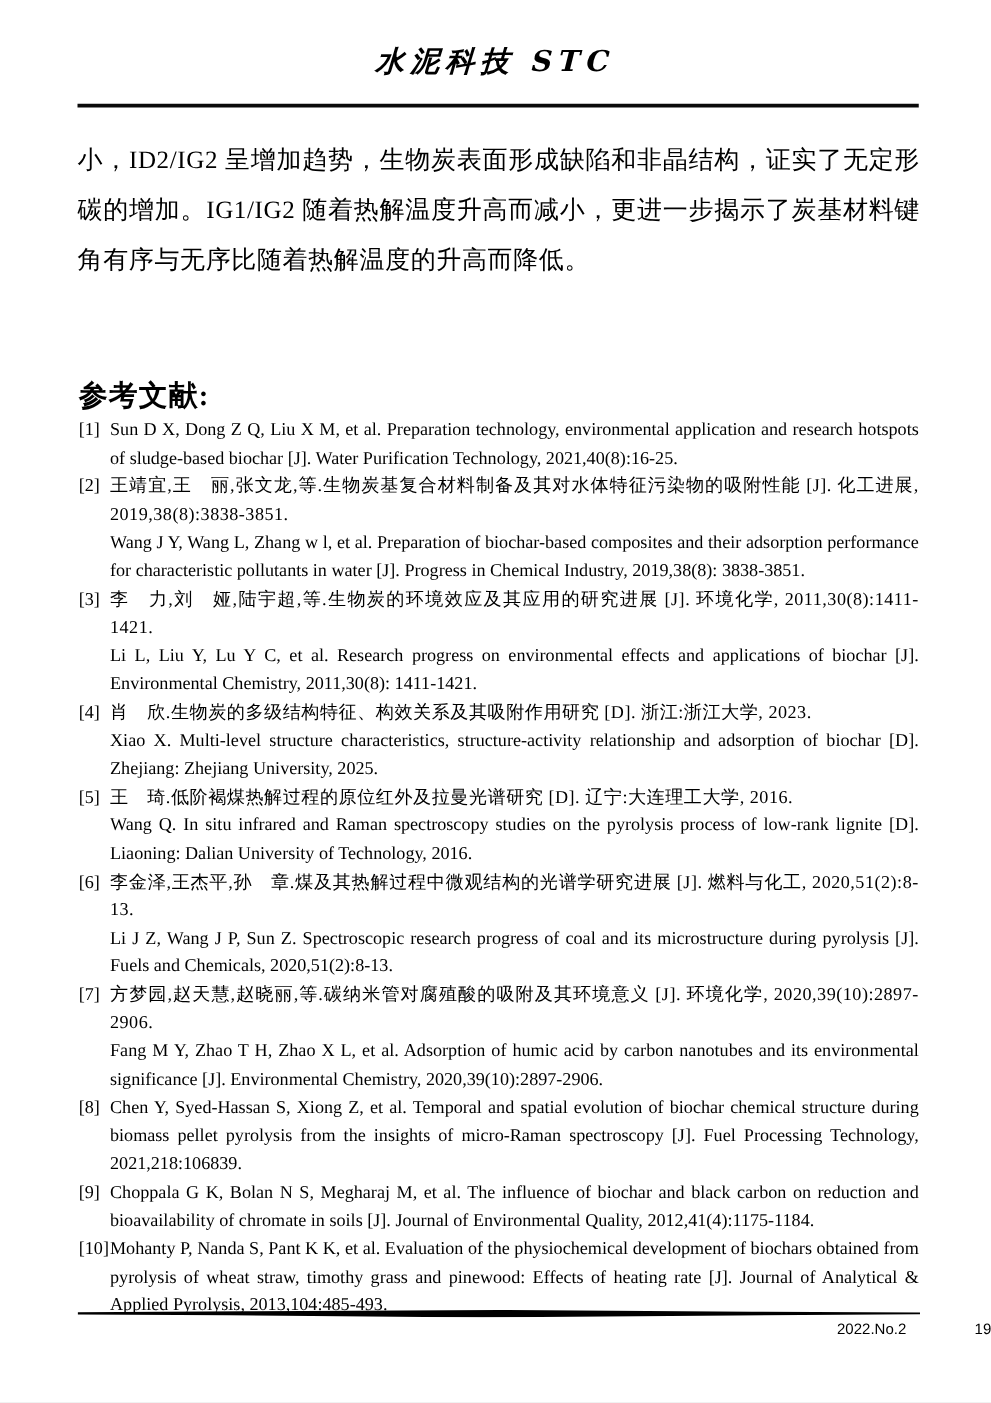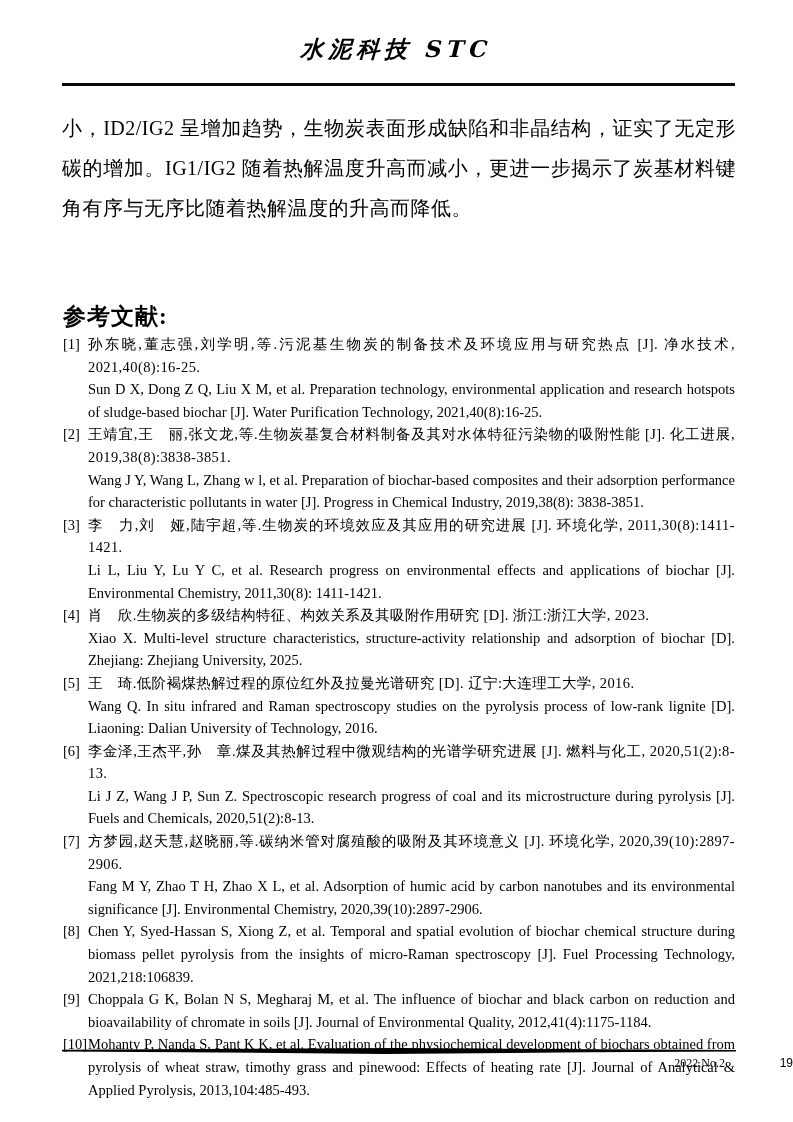--- a/index.html
+++ b/index.html
@@ -93,41 +93,40 @@
     left: 0;
     width: 100%;
     text-align: right;
     font-family: "Liberation Sans", sans-serif;
     font-size: 12px;
   }
   .footer-issue {
     position: absolute;
     top: 1056px;
     right: 68px;
-    font-family: Liberation Serif, serif;
+    font-family: Liberation Sans, sans-serif;
     font-size: 12px;
   }
 </style>
 </head>
 <body>
 
 <div class="page">
 
   <div class="journal-title">水泥科技 STC</div>
 
   <div class="header-rule"></div>
 
   <div class="body-paragraph">小，ID2/IG2 呈增加趋势，生物炭表面形成缺陷和非晶结构，证实了无定形碳的增加。IG1/IG2 随着热解温度升高而减小，更进一步揭示了炭基材料键角有序与无序比随着热解温度的升高而降低。</div>
 
   <div class="refs-heading">参考文献:</div>
 
   <div class="ref-list" id="ref-list">
   <div class="ref">
     <span class="ref-label">[1]</span>
-    <div class="ref-cn">孙东晓,董志强,刘学明,等.污泥基生物炭的制备技术及环境应用与研究热点 [J]. 净水技术, 2021,40(8):16-25.</div>
     <div class="ref-en">Sun D X, Dong Z Q, Liu X M, et al. Preparation technology, environmental application and research hotspots of sludge-based biochar [J]. Water Purification Technology, 2021,40(8):16-25.</div>
   </div>
 
   <div class="ref">
     <span class="ref-label">[2]</span>
     <div class="ref-cn">王靖宜,王　丽,张文龙,等.生物炭基复合材料制备及其对水体特征污染物的吸附性能 [J]. 化工进展, 2019,38(8):3838-3851.</div>
     <div class="ref-en">Wang J Y, Wang L, Zhang w l, et al. Preparation of biochar-based composites and their adsorption performance for characteristic pollutants in water [J]. Progress in Chemical Industry, 2019,38(8): 3838-3851.</div>
   </div>
 
   <div class="ref">

